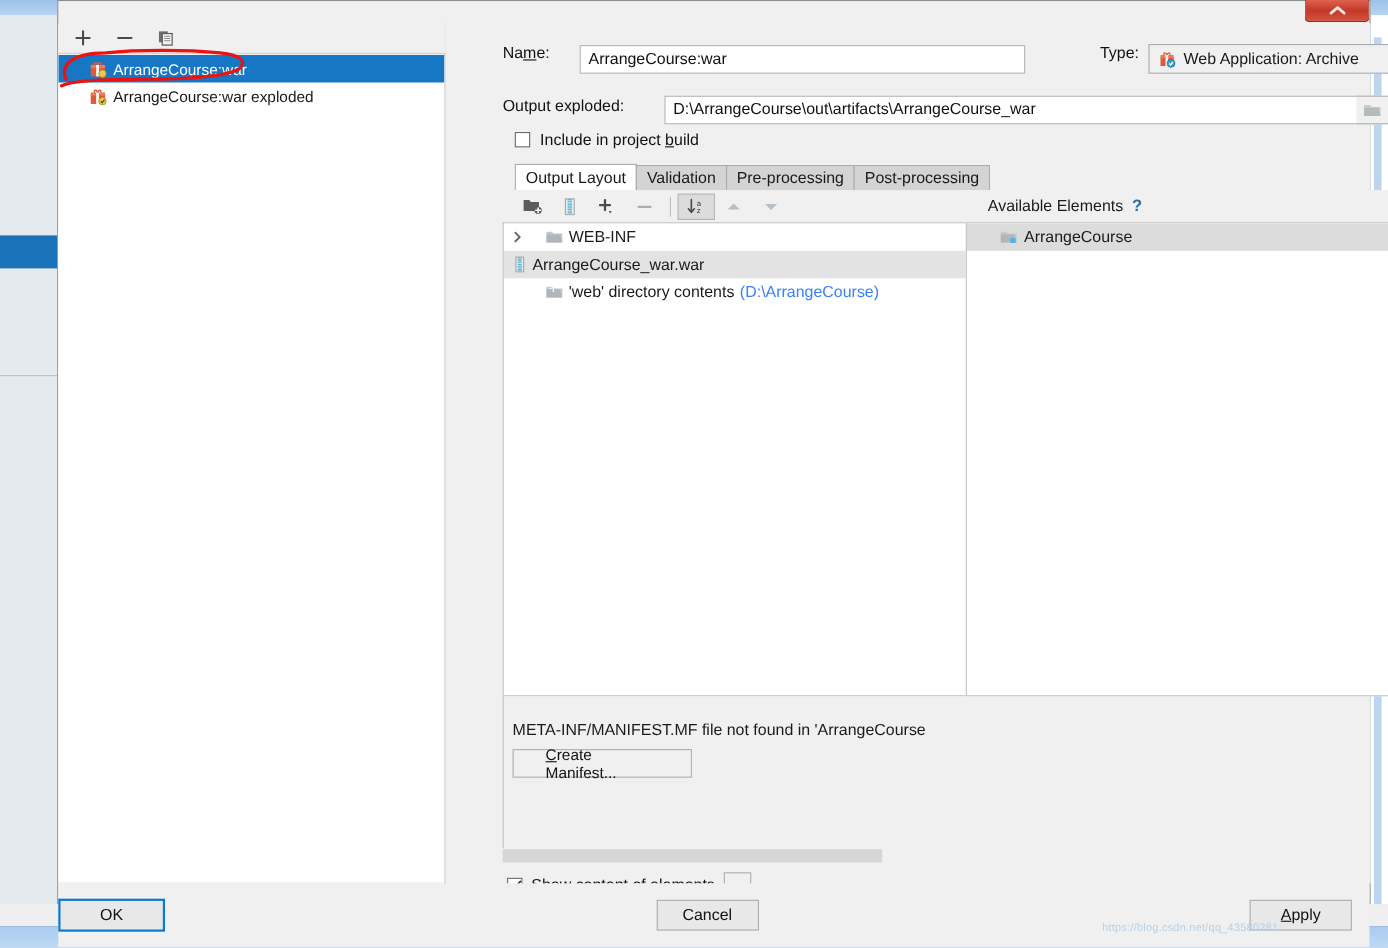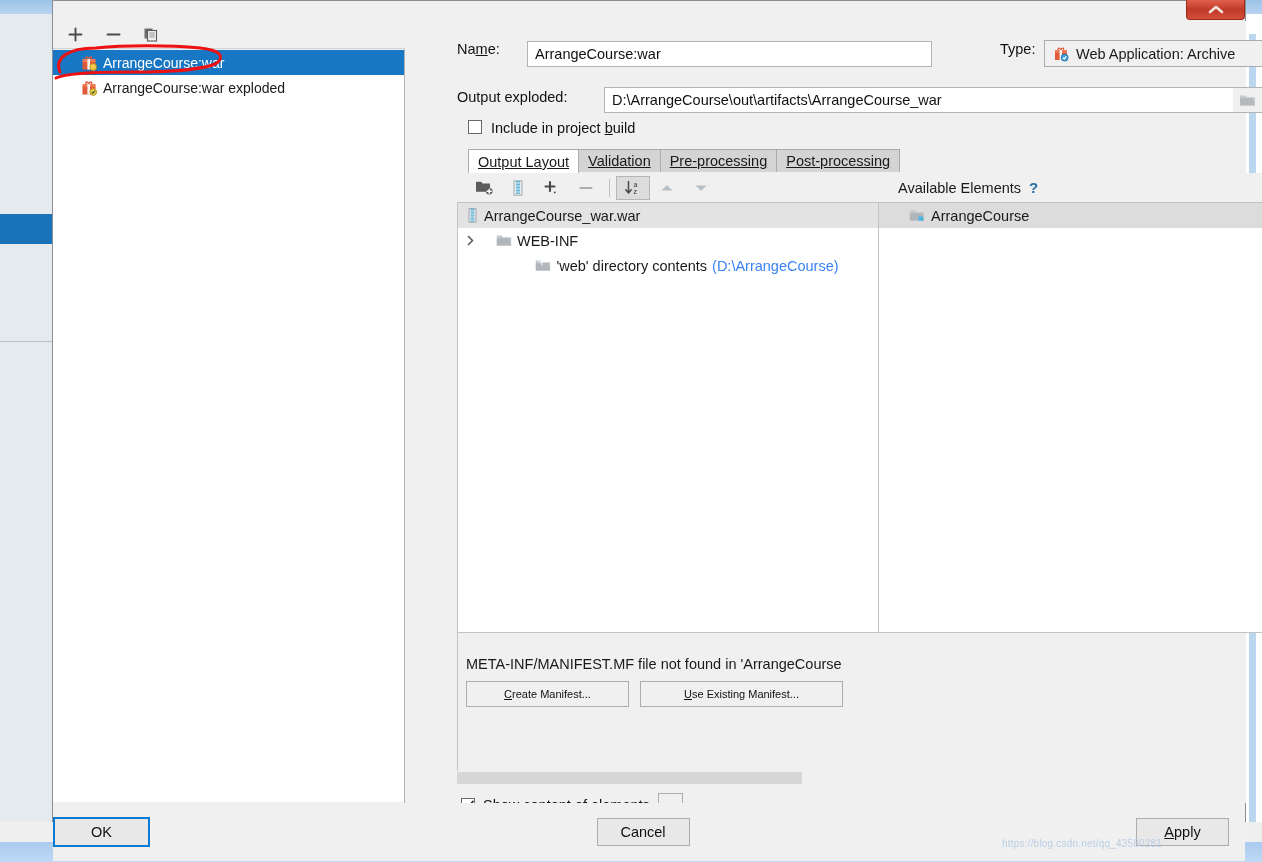--- a/index.html
+++ b/index.html
@@ -208,22 +208,21 @@
     display: flex; align-items: center; justify-content: center;
     flex: none;
   }
 
   
   #tabstrip {
     position: absolute;
     left: 63px; top: 128px;
     height: 24px;
     display: flex;
-    align-items: flex-start;
-    text-decoration: underline;
+    align-items: center;
   }
   .tab {
     height: 23px;
     padding: 0 9px;
     display: flex;
     align-items: center;
     font-size: 14.5px;
     border: 1px solid #a9adb1;
     border-bottom: none;
     background: #d4d4d4;
@@ -342,21 +341,21 @@
     font-size: 14.5px;
     white-space: nowrap;
     overflow: hidden;
   }
   .plain-btn {
     background: #f0f0f0;
     border: 1px solid #adadad;
     height: 26px;
     display: flex; align-items: center; justify-content: center;
     padding: 0 29px;
-    font-size: 11px;
+    font-size: 14px;
     box-sizing: border-box;
     color: #111;
   }
   .plain-btn u { text-decoration: underline; }
 
   #hscrollbar {
     position: absolute;
     left: 52px; top: 751px;
     width: 440px; height: 12px;
     background: #f0f0f0;
@@ -617,47 +616,47 @@
           </svg>
         </div>
         <div class="lt-btn">
           <svg class="icon-svg" width="16" height="12" viewBox="0 0 16 12">
             <path d="M2.5 3.5 L8 9 L13.5 3.5 Z" fill="#b6bfc6"></path>
           </svg>
         </div>
       </div>
 
       <div id="elements-tree">
-        <div class="el-row header-row">
-          <span>
-            <svg class="icon-svg" width="13" height="15" viewBox="0 0 13 15">
-              <rect x="3" y="0.6" width="7" height="13.6" fill="#e7ecef" stroke="#9aa3a8" stroke-width="0.9"></rect>
-              <path d="M4.6 1.4 H8.4 M4.6 2.9 H8.4 M4.6 4.4 H8.4 M4.6 5.9 H8.4 M4.6 7.4 H8.4 M4.6 8.9 H8.4 M4.6 10.4 H8.4 M4.6 11.9 H8.4 M4.6 13.2 H8.4" stroke="#63b7d8" stroke-width="1"></path>
-            </svg>
-          </span>
-          <span>ArrangeCourse_war.war</span>
-        </div>
-
         <div class="el-row" style="padding-left:4px;">
           <span class="el-expander">
             <svg class="icon-svg" width="11" height="11" viewBox="0 0 11 11">
               <path d="M3.5 1.5 L7.5 5.5 L3.5 9.5" stroke="#606060" stroke-width="1.7" fill="none" stroke-linecap="round" stroke-linejoin="round"></path>
             </svg>
           </span>
           <span style="width:8px;"></span>
           <span>
             <svg class="icon-svg" width="16" height="13" viewBox="0 0 16 13">
               <path d="M0.8 1.6 H5.8 L7.1 3.3 H15.2 V11.4 H0.8 Z" fill="#c2c7cb"></path>
               <path d="M0.8 4.2 H13.2 L15.2 11.4 H0.8 Z" fill="#b0b6bb"></path>
             </svg>
           </span>
           <span>WEB-INF</span>
         </div>
 
-        <div class="el-row" style="padding-left:4px;justify-content:center;">
+        <div class="el-row header-row">
+          <span>
+            <svg class="icon-svg" width="13" height="15" viewBox="0 0 13 15">
+              <rect x="3" y="0.6" width="7" height="13.6" fill="#e7ecef" stroke="#9aa3a8" stroke-width="0.9"></rect>
+              <path d="M4.6 1.4 H8.4 M4.6 2.9 H8.4 M4.6 4.4 H8.4 M4.6 5.9 H8.4 M4.6 7.4 H8.4 M4.6 8.9 H8.4 M4.6 10.4 H8.4 M4.6 11.9 H8.4 M4.6 13.2 H8.4" stroke="#63b7d8" stroke-width="1"></path>
+            </svg>
+          </span>
+          <span>ArrangeCourse_war.war</span>
+        </div>
+
+        <div class="el-row" style="padding-left:4px;">
           <span class="el-expander"></span>
           <span style="width:8px;"></span>
           <span>
             <svg class="icon-svg" width="16" height="13" viewBox="0 0 16 13">
               <path d="M0.8 1.6 H5.8 L7.1 3.3 H15.2 V11.4 H0.8 Z" fill="#c2c7cb"></path>
               <path d="M0.8 4.2 H13.2 L15.2 11.4 H0.8 Z" fill="#b0b6bb"></path>
               <path d="M3.2 3 L7 3 L7 6.6" stroke="#ffffff" stroke-width="1" fill="none"></path>
             </svg>
           </span>
           <span>'web' directory contents</span>
@@ -683,23 +682,20 @@
           </div>
         </div>
       </div>
     </div>
 
     <div id="manifest-area">
       <div id="manifest-msg">META-INF/MANIFEST.MF file not found in 'ArrangeCourse</div>
       <div class="plain-btn" style="position:absolute; left:8px; top:48px; width:163px;">
         <span><u>C</u><span>reate Manifest...</span></span>
       </div>
-      <div class="plain-btn" style="position:absolute; left:182px; top:48px; width:203px;">
-        <span><u>U</u><span>se Existing Manifest...</span></span>
-      </div>
     </div>
 
     <div id="hscrollbar">
       <div id="hscroll-thumb"></div>
     </div>
 
     <div id="show-content-row">
       <span class="checkbox-box">
         <svg class="icon-svg" width="11" height="10" viewBox="0 0 11 10">
           <path d="M1 5 L4 8.3 L10 1.3" stroke="#1a1a1a" stroke-width="1.5" fill="none" stroke-linecap="round" stroke-linejoin="round"></path>

